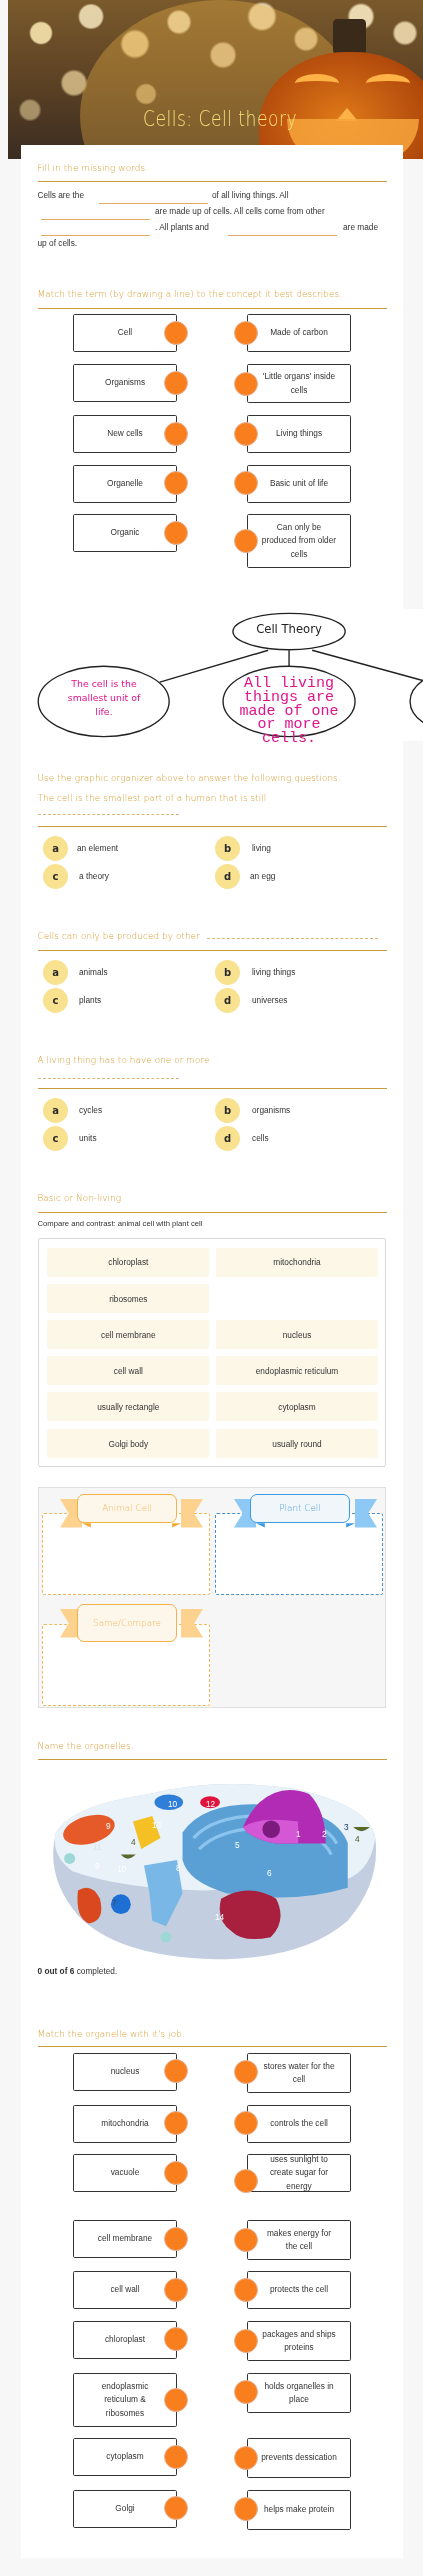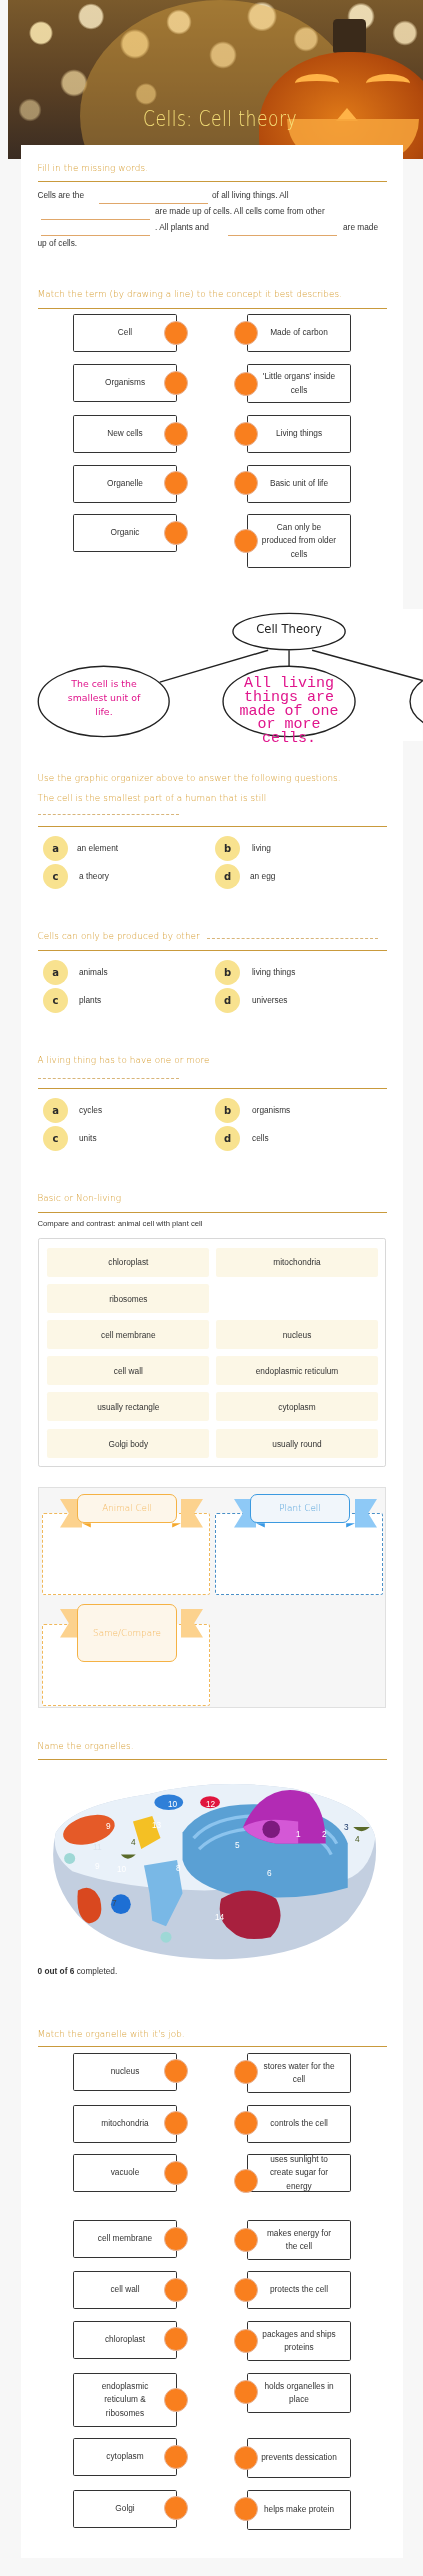--- a/index.html
+++ b/index.html
@@ -229,21 +229,21 @@
     <polygon points="40,44 56,52 56,44" fill="#3a9ae6"></polygon>
     <polygon points="220,44 204,52 204,44" fill="#3a9ae6"></polygon>
   </svg>
   <div class="ribbon blue" style="left:211px; top:5.5px; width:100px; height:29px">Plant Cell</div>
 
   <div class="dashed orange" style="left:2.8px; top:136px; width:168px; height:82px"></div>
   <svg class="abs" style="left:21px; top:121px" width="143" height="33" viewBox="0 0 260 60">
     <polygon points="0,0 40,0 40,52 0,52 16,26" fill="#fcd28e"></polygon>
     <polygon points="260,0 220,0 220,52 260,52 244,26" fill="#fcd28e"></polygon>
   </svg>
-  <div class="ribbon orange" style="left:38px; top:116px; width:100px; height:58px; word-break:break-all; padding:0 3.3px">Same/Compare</div>
+  <div class="ribbon orange" style="left:38px; top:116px; width:100px; height:38px; word-break:break-all; padding:0 3.3px">Same/Compare</div>
 </div>
 
 <div class="abs" style="left:21px; top:1737px; width:382px; height:254px;">
   <div class="heading" style="top:4.4px">Name the organelles.</div>
   <div class="rule" style="top:22px"></div>
 
   <svg class="abs" style="left:18px; top:35px" width="346" height="190" viewBox="0 0 627 345">
     <path d="M 30 110 Q 60 60 200 40 Q 320 10 460 30 Q 600 60 610 120 Q 620 200 560 270 Q 480 340 320 340 Q 140 335 70 260 Q 10 190 30 110 Z" fill="#c3cfe0"></path>
     <path d="M 30 110 Q 60 60 200 40 Q 320 10 460 30 Q 600 60 610 120 Q 600 190 540 200 Q 420 210 300 215 Q 150 212 60 180 Q 20 150 30 110 Z" fill="#e9f1f9"></path>
 

